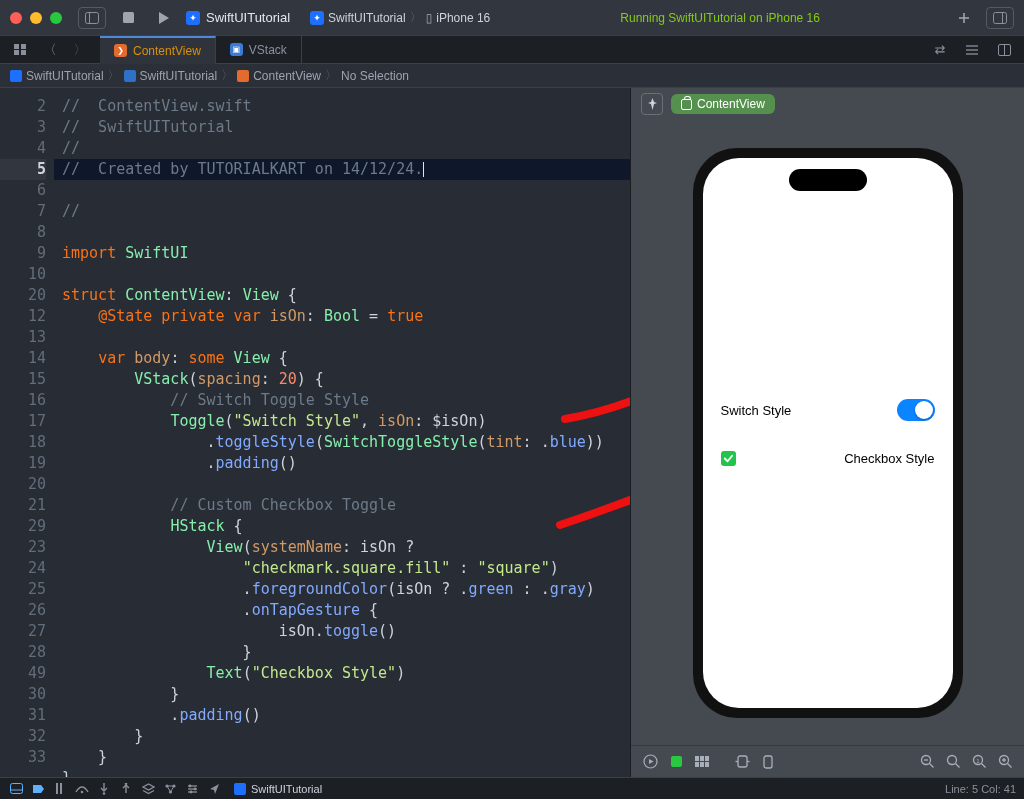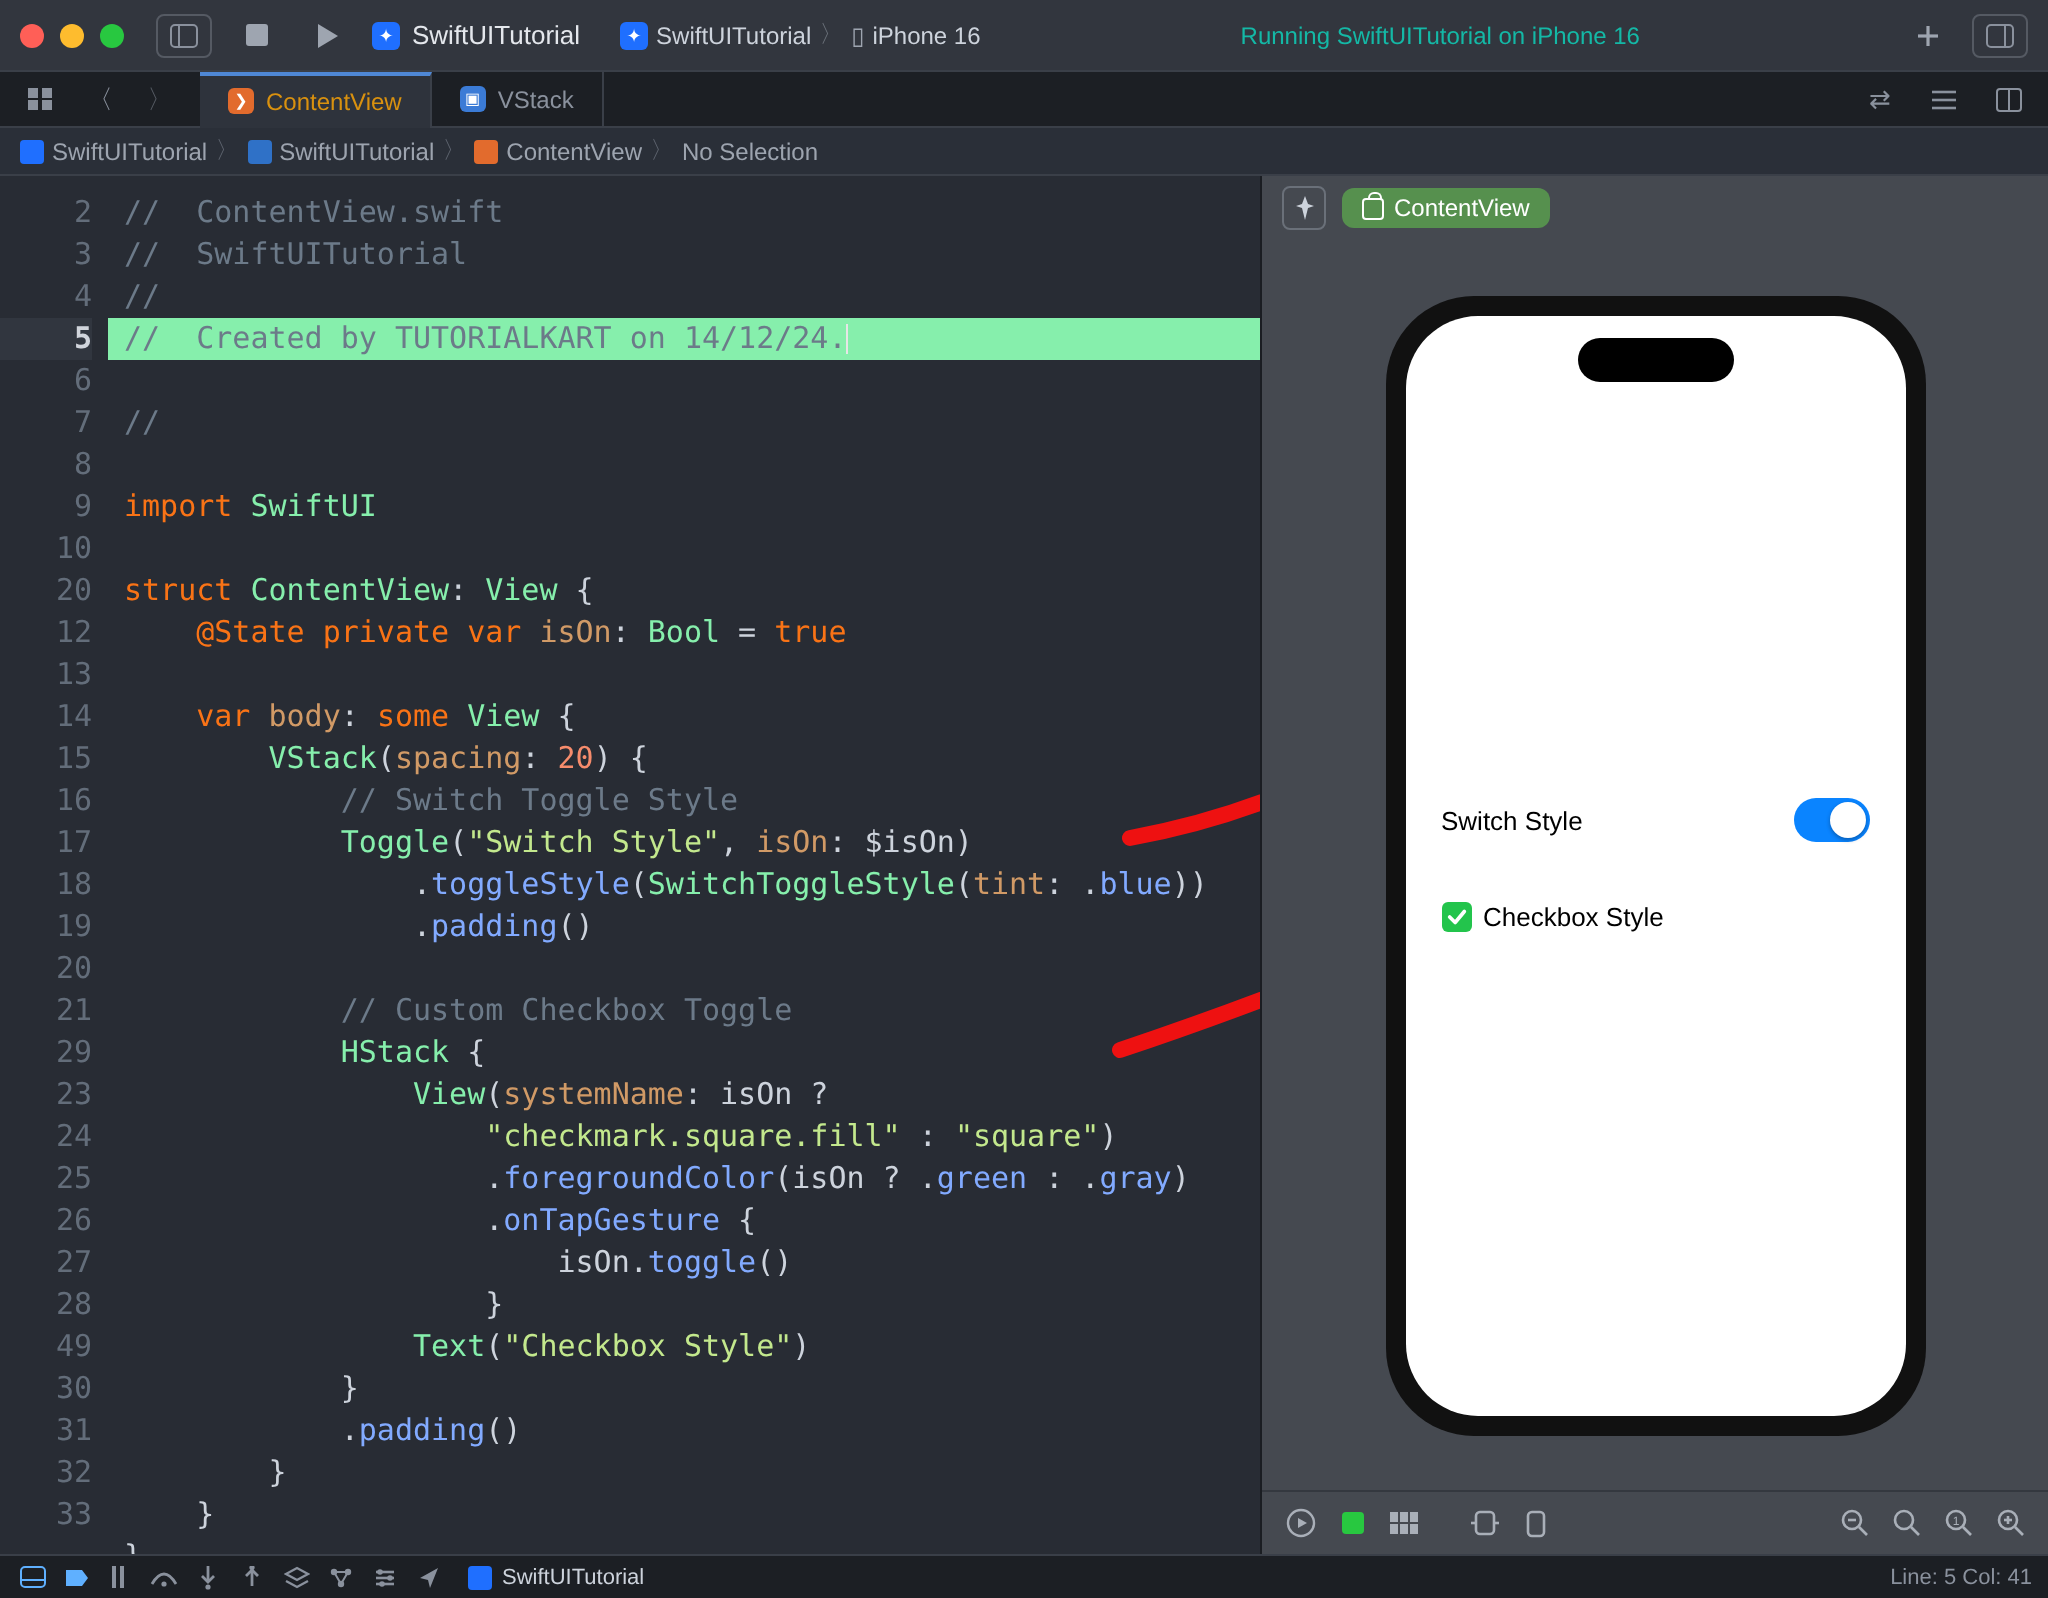--- a/index.html
+++ b/index.html
@@ -25,21 +25,21 @@
   .dot{width:12px;height:12px;border-radius:50%;}
   .dot.red{background:#ff5f57;} .dot.yel{background:#febc2e;} .dot.grn{background:#28c840;}
   .sq-btn{width:28px;height:22px;border-radius:4px;display:flex;
     align-items:center;justify-content:center;color:var(--text-dim);}
   .sq-btn.outl{border:1px solid #555a63;}
   .proj-name{display:flex;align-items:center;gap:6px;color:#e4e7ec;font-weight:500;}
   .proj-icon{width:14px;height:14px;border-radius:3px;background:#1f6fff;
     display:flex;align-items:center;justify-content:center;color:#fff;font-size:9px;}
   .scheme{display:flex;align-items:center;font-size:12px;color:#cdd3dc;gap:4px;margin-left:12px;}
   .scheme .sep{color:#6a7079;}
-  .status{flex:1;text-align:center;font-size:12px;color:#14b8a6;}
+  .status{flex:1;text-align:center;font-size:12px;color:#84cc16;}
   
   .tabbar{height:28px;background:var(--tab-bg);display:flex;align-items:center;
     border-bottom:1px solid var(--divider);}
   .tabbar .navbtns{display:flex;padding:0 6px;gap:2px;}
   .tab{height:28px;display:flex;align-items:center;gap:6px;padding:0 14px;
     font-size:12px;color:var(--text-dim);border-right:1px solid var(--divider);}
   .tab.active{background:var(--tab-active);color:#d9910f;border-top:2px solid #4f88d6;}
   .tab .swift-ico{width:13px;height:13px;border-radius:3px;background:#e26b2d;
     display:inline-flex;align-items:center;justify-content:center;color:#fff;font-size:8px;}
   .tab .assets-ico{width:13px;height:13px;border-radius:3px;background:#3b7bd6;
@@ -55,21 +55,21 @@
   .jb-swift{width:12px;height:12px;border-radius:2px;background:#e26b2d;display:inline-block;}
   
   .main{display:flex;height:calc(100% - 36px - 28px - 24px - 22px);}
   
   .editor{flex:1;background:var(--bg-edit);display:flex;font-size:14px;
     line-height:21px;position:relative;overflow:hidden;}
   .gutter{width:54px;text-align:right;padding:8px 8px 0 0;color:var(--gutter-fg);
     background:var(--gutter-bg);user-select:none;font-family:"SF Mono",Menlo,monospace;font-size:15px;}
   .code{flex:1;padding:8px 0 0 8px;font-family:"SF Mono",Menlo,monospace;
     white-space:pre;font-size:15px;color:#cdd3dc;position:relative;overflow:hidden;}
-  .hl-line{background:#86efac;display:block;margin-left:-8px;padding-left:8px;}
+  .hl-line{background:#0f172a;display:block;margin-left:-8px;padding-left:8px;}
   .cursor{display:inline-block;width:1px;height:15px;background:#e6e6e6;vertical-align:middle;}
   .c-kw{color:#f97316;} .c-type{color:#86efac;}
   .c-func{color:#82aaff;} .c-str{color:#c3e88d;} .c-num{color:#f78c6c;}
   .c-cmt{color:#6c7a89;} .c-prop{color:#d19a66;}
   
   .arrow{position:absolute;pointer-events:none;}
   
   .preview{width:394px;background:var(--preview-bg);display:flex;flex-direction:column;
     border-left:1px solid #1a1d22;}
   .canvas-top{height:32px;display:flex;align-items:center;gap:8px;padding:0 10px;}
@@ -84,21 +84,21 @@
   .phone{width:270px;height:570px;background:var(--phone);border-radius:44px;
     padding:10px;position:relative;}
   .screen{width:100%;height:100%;background:#fff;border-radius:36px;
     position:relative;overflow:hidden;}
   .notch{position:absolute;top:11px;left:50%;transform:translateX(-50%);
     width:78px;height:22px;background:#000;border-radius:12px;}
   .app-content{position:absolute;top:0;left:0;right:0;bottom:0;
     display:flex;flex-direction:column;align-items:center;justify-content:center;gap:30px;padding:20px 12px;}
   .row{width:100%;display:flex;align-items:center;justify-content:space-between;
     padding:0 6px;font-size:13px;color:#000;gap:36px;}
-  .row.center{justify-content:flex-start;gap:6px;}
+  .row.center{justify-content:space-between;gap:18px;}
   .ios-switch{width:38px;height:22px;background:#0a84ff;border-radius:12px;
     position:relative;}
   .ios-switch::after{content:"";position:absolute;right:2px;top:2px;width:18px;height:18px;
     background:#fff;border-radius:50%;box-shadow:0 1px 2px rgba(0,0,0,.3);}
   .chk{width:15px;height:15px;background:var(--green);border-radius:3px;
     display:flex;align-items:center;justify-content:center;}
   .chk svg{width:11px;height:11px;}
   .canvas-bottom{height:32px;display:flex;align-items:center;justify-content:space-between;
     padding:0 8px;border-top:1px solid #34383f;}
   .cb-left,.cb-right{display:flex;gap:4px;align-items:center;}

